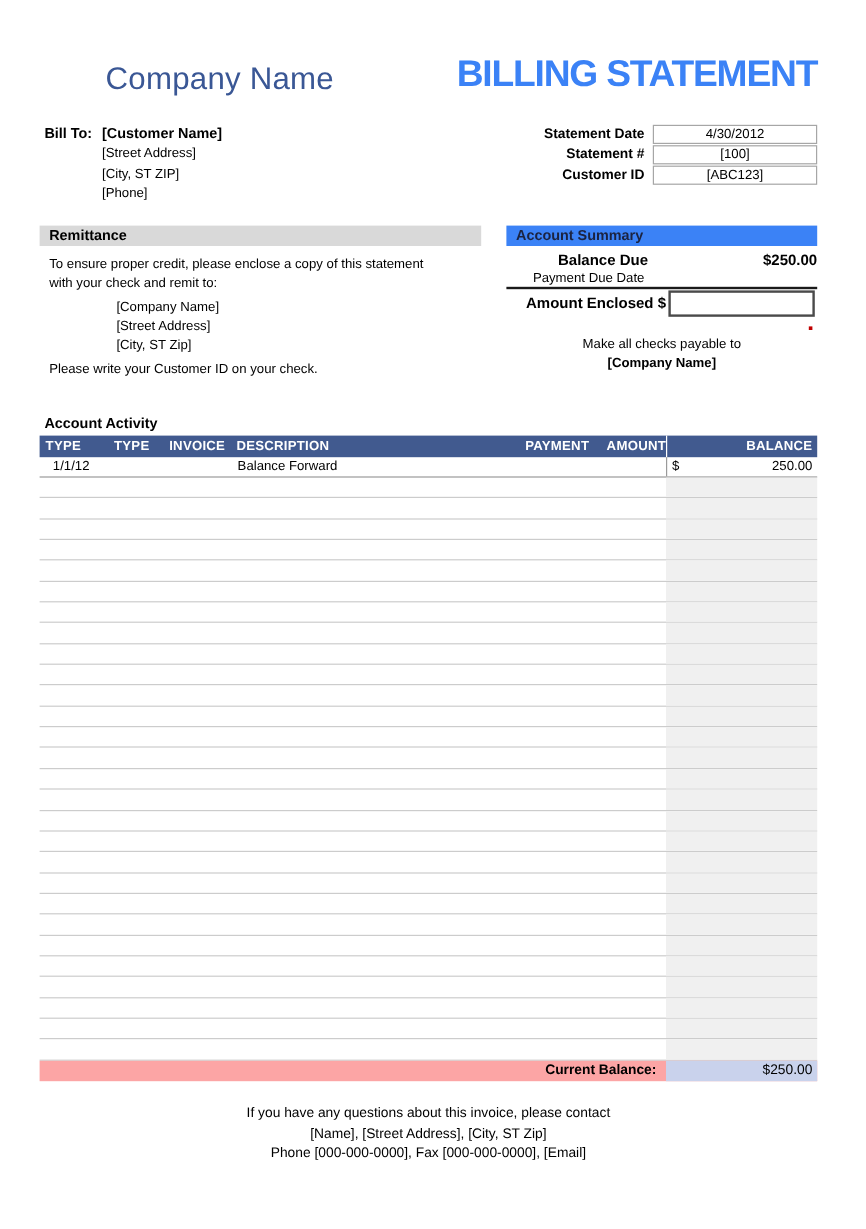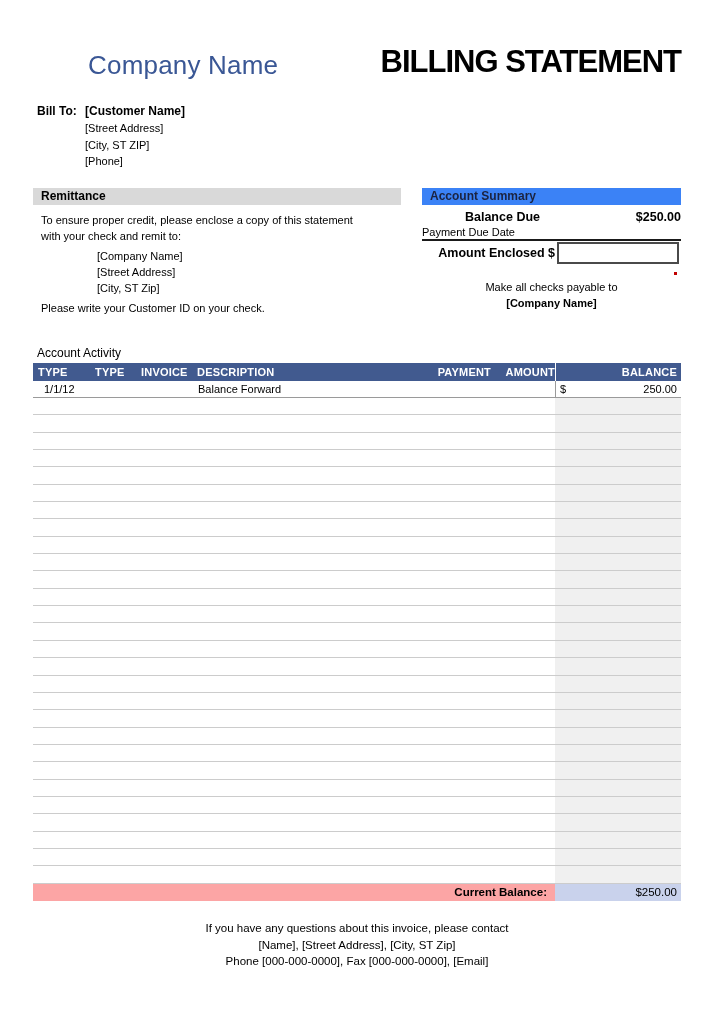--- a/index.html
+++ b/index.html
@@ -2,21 +2,21 @@
 <html><head>
 <meta charset="utf-8">
 <style>
   * { margin:0; padding:0; box-sizing:border-box; }
   html,body { background:#ffffff; }
   body { font-family:"Liberation Sans", sans-serif; color:#000; }
   #page { position:relative; width:722px; height:1024px; background:#fff; overflow:hidden; margin:16px auto; }
 
   
   .company-name { position:absolute; left:88px; top:34px; font-size:26px; color:#3A5795; letter-spacing:0.2px; }
-  .doc-title { position:absolute; right:41px; top:28px; font-size:31px; font-weight:900; letter-spacing:-1px; color:#000000; }
+  .doc-title { position:absolute; right:41px; top:28px; font-size:31px; font-weight:900; letter-spacing:-1px; color:#3b82f6; }
 
   
   .bill-to { position:absolute; left:37px; top:87px; font-size:11px; }
   .bill-to .row1 { display:flex; height:17px; line-height:17px; }
   .bill-to .bt-label { font-weight:bold; font-size:12px; width:48px; }
   .bill-to .bt-name { font-weight:bold; font-size:12px; }
   .bill-to .addr-line { margin-left:48px; height:16.5px; line-height:16.5px; }
 
   
   .stmt-fields { position:absolute; left:420px; top:87px; width:261px; font-size:11px; }
@@ -36,31 +36,31 @@
   .rem-addr .rem-line { padding-left:64px; }
   .rem-note { margin-top:4px; }
 
   
   .acct-summary { position:absolute; left:422px; top:172px; width:259px; font-size:11px; }
   .acct-summary .section-bar { background:#3b82f6; color:#1B2340; }
   .bd-row { display:flex; margin-top:4px; height:17px; line-height:17px; }
   .bd-label { width:118px; text-align:right; font-weight:bold; font-size:12.5px; }
   .bd-value { flex:1; text-align:right; font-weight:bold; font-size:12.5px; }
   .pdd-row { height:13px; line-height:13px; }
-  .pdd-label { width:115px; font-size:11px; }
+  .pdd-label { width:115px; text-align:right; font-size:11px; }
   .ae-row { border-top:2px solid #1a1a1a; height:26px; display:flex; align-items:flex-start; }
   .ae-label { width:133px; text-align:right; font-weight:bold; font-size:12.5px; line-height:24px; }
   .ae-box { margin-left:2px; margin-top:1px; width:122px; height:22px; border:2px solid #4a4a4a; background:#fff; }
   .checks-line { margin-top:15px; text-align:center; height:14px; line-height:14px; }
   .checks-name { margin-top:2px; text-align:center; font-weight:bold; height:14px; line-height:14px; }
   .red-dot { position:absolute; left:674px; top:256px; width:3px; height:3px; background:#C00000; }
 
   
   .activity { position:absolute; left:33px; top:330px; width:648px; }
-  .activity-title { font-weight:normal; font-size:12px; height:17px; line-height:15px; padding-left:4px; }
+  .activity-title { font-weight:bold; font-size:12px; height:17px; line-height:15px; padding-left:4px; }
   .tbl-row { display:grid; grid-template-columns:62px 46px 56px 230px 64px 64px 126px; }
   .tbl-head { background:#415A8F; color:#fff; height:18px; line-height:18px; font-weight:bold; font-size:11px; letter-spacing:0.2px; }
   .tbl-head .c-date { padding-left:5px; }
   .tbl-head .c-pay, .tbl-head .c-amt { text-align:right; }
   .tbl-head .c-bal { text-align:right; padding-right:4px; border-left:1px solid #ffffff; }
   .data-row { height:17px; line-height:16px; font-size:11px; border-bottom:1px solid #9a9a9a; }
   .data-row .c-date { padding-left:11px; }
   .data-row .c-desc { padding-left:1px; }
   .bal-cell { display:flex; justify-content:space-between; padding:0 4px; border-left:1px solid #9a9a9a; }
   .empty-row { height:17.357px; line-height:17px; font-size:11px; border-bottom:1px solid #cccccc; }
@@ -85,20 +85,34 @@
   <div class="bill-to">
     <div class="row1">
       <span class="bt-label">Bill To:</span>
       <span class="bt-name">[Customer Name]</span>
     </div>
     <div class="addr-line">[Street Address]</div>
     <div class="addr-line">[City, ST  ZIP]</div>
     <div class="addr-line">[Phone]</div>
   </div>
 
+  <div class="stmt-fields">
+    <div class="stmt-row">
+      <span class="stmt-label">Statement Date</span>
+      <span class="stmt-box">4/30/2012</span>
+    </div>
+    <div class="stmt-row">
+      <span class="stmt-label">Statement #</span>
+      <span class="stmt-box">[100]</span>
+    </div>
+    <div class="stmt-row">
+      <span class="stmt-label">Customer ID</span>
+      <span class="stmt-box">[ABC123]</span>
+    </div>
+  </div>
 
   <div class="remittance">
     <div class="section-bar">Remittance</div>
     <div class="rem-intro">
       <div class="rem-line">To ensure proper credit, please enclose a copy of this statement</div>
       <div class="rem-line">with your check and remit to:</div>
     </div>
     <div class="rem-addr">
       <div class="rem-line">[Company Name]</div>
       <div class="rem-line">[Street Address]</div>

